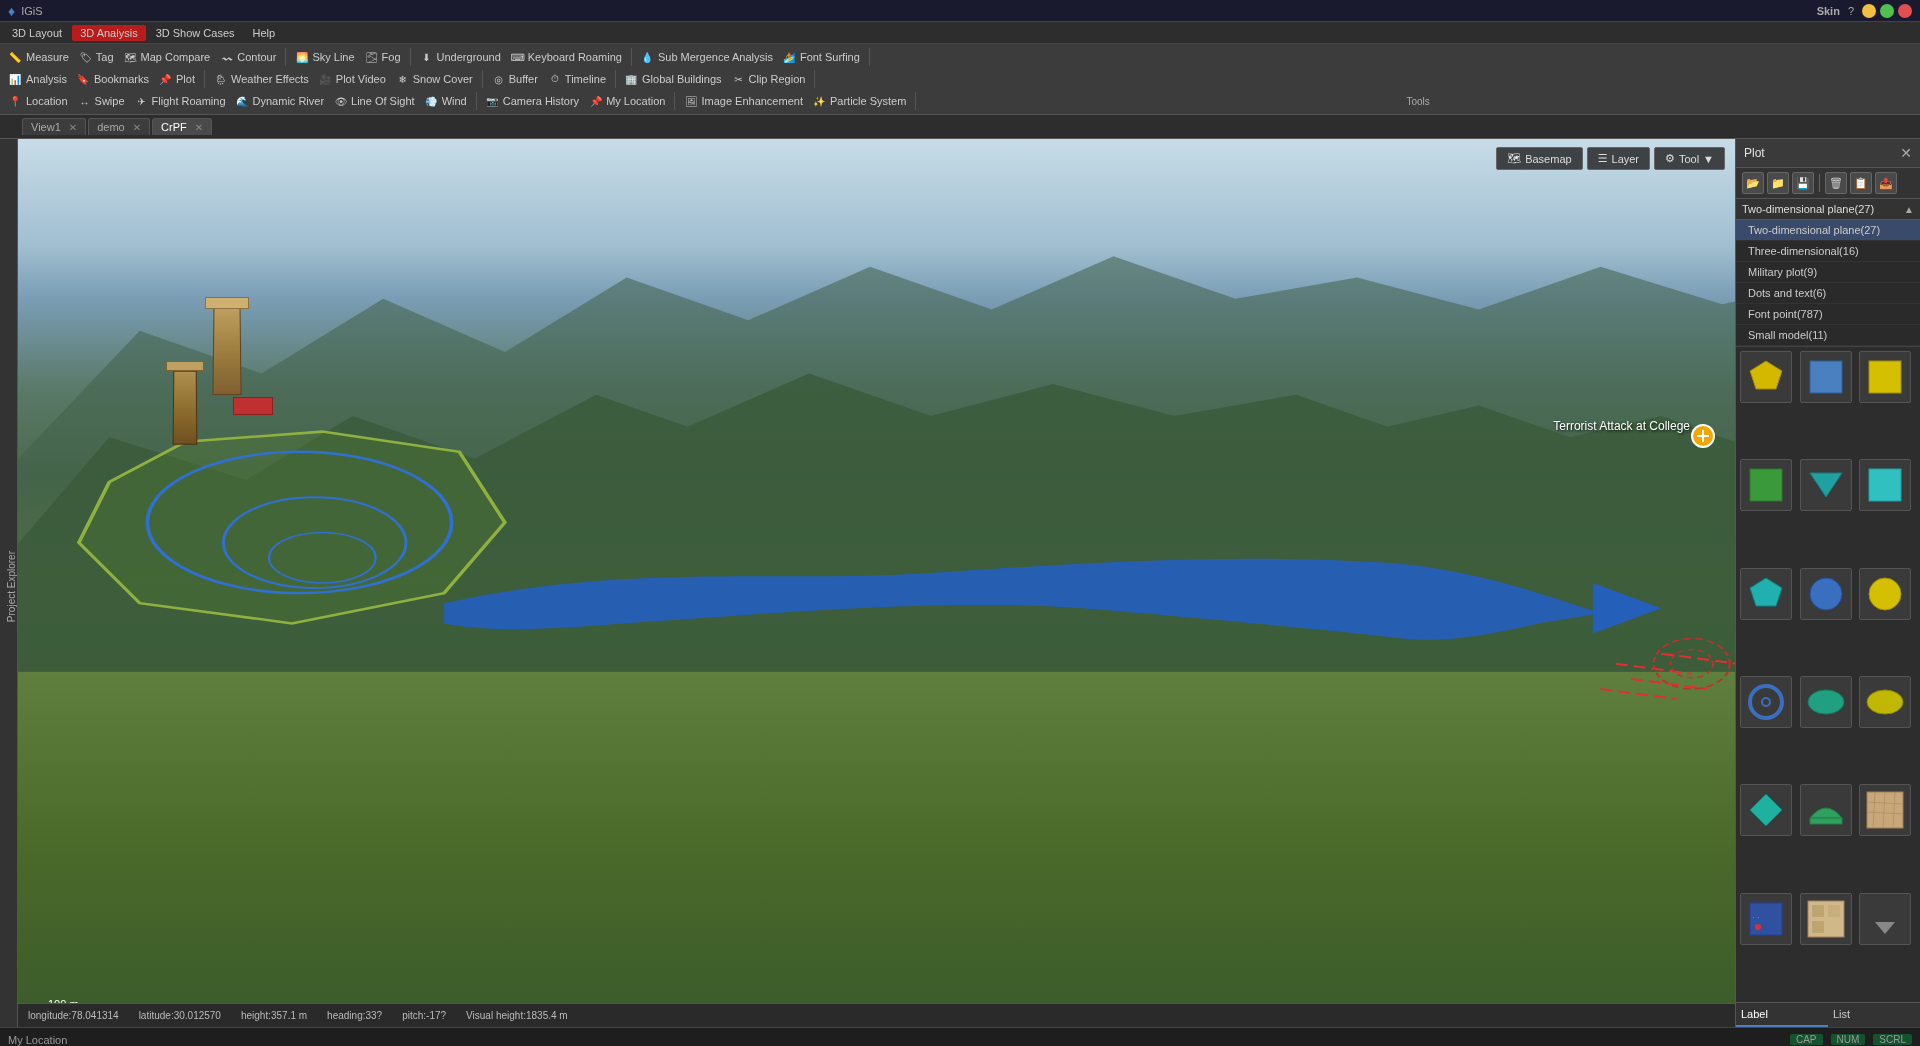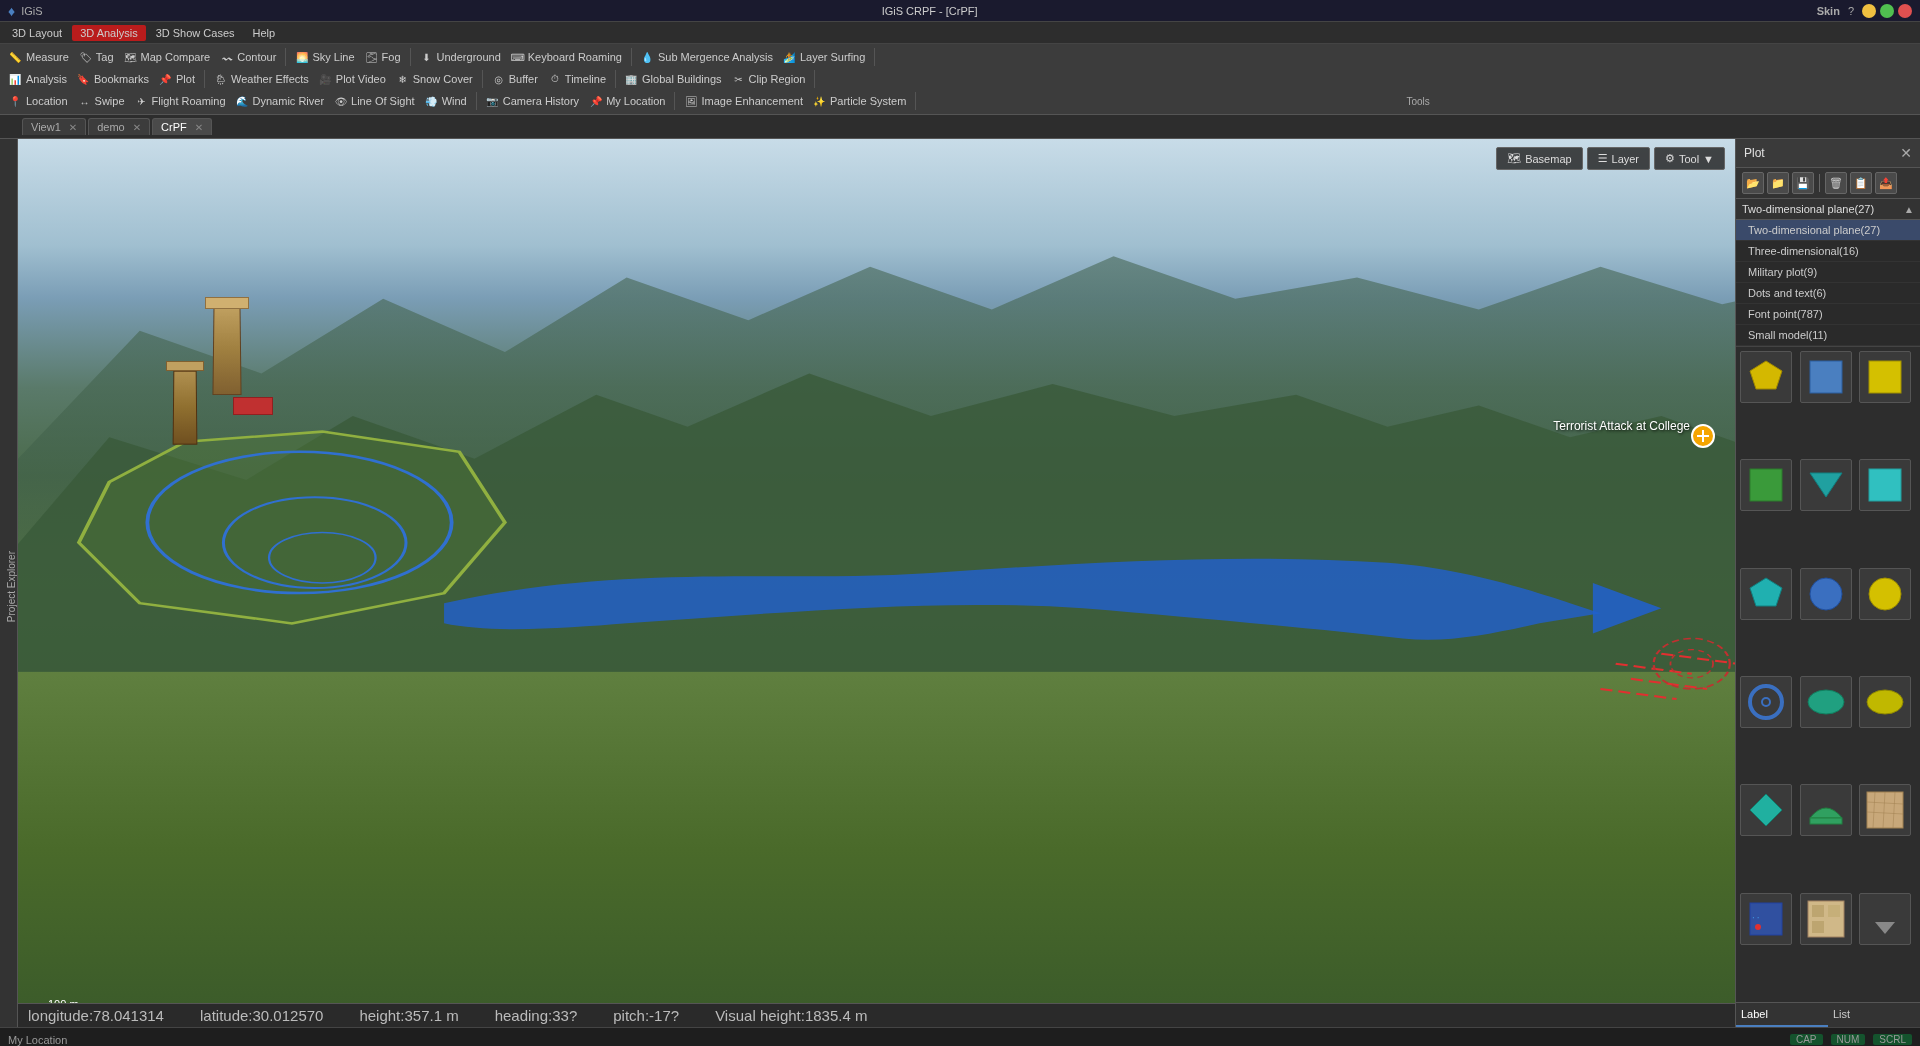--- a/index.html
+++ b/index.html
@@ -90,22 +90,22 @@
       color: #fff; font-size: 11px; display: flex; flex-direction: column; align-items: flex-start;
     }
     .scale-bar {
       width: 60px; height: 3px; background: #fff; margin-top: 2px;
       border: 1px solid #000;
     }
 
     
     #status-bar {
       width: 100%; height: 24px; background: #2a2a2a;
-      display: flex; align-items: center; padding: 0 10px; gap: 36px;
-      border-top: 1px solid #555; color: #bbb; font-size: 15px;
+      display: flex; align-items: center; padding: 0 10px; gap: 20px;
+      border-top: 1px solid #555; color: #bbb; font-size: 10px;
       position: absolute; bottom: 0; left: 0;
     }
     .status-item { white-space: nowrap; }
 
     
     #bottom-bar {
       width: 100%; height: 24px; background: #1e1e1e;
       display: flex; align-items: center; padding: 0 8px; gap: 8px;
       border-top: 1px solid #444; color: #999; font-size: 11px;
     }
@@ -226,21 +226,20 @@
     }
   </style>
 </head>
 <body>
 
 <div id="title-bar">
   <div style="display:flex;align-items:center;gap:6px;">
     <span style="color:#4a7fc0;font-size:14px;">♦</span>
     <span style="font-size:11px;color:#aaa;">IGiS</span>
   </div>
-  <div class="title">IGiS CRPF - [CrPF]</div>
   <div style="display:flex;align-items:center;gap:8px;">
     <span style="color:#aaa;font-size:11px;font-weight:bold;">Skin</span>
     <span style="color:#aaa;font-size:11px;cursor:pointer;">?</span>
     <div class="win-controls">
       <button class="win-btn minimize"></button>
       <button class="win-btn maximize"></button>
       <button class="win-btn close"></button>
     </div>
   </div>
 </div>
@@ -292,21 +291,21 @@
           <span>Keyboard Roaming</span>
         </div>
     </div>
     <div class="toolbar-section">
       <div class="toolbar-btn">
           <span class="toolbar-icon">💧</span>
           <span>Sub Mergence Analysis</span>
         </div>
       <div class="toolbar-btn">
           <span class="toolbar-icon">🏄</span>
-          <span>Layer Surfing</span>
+          <span>Font Surfing</span>
         </div>
     </div>
   </div>
   <div id="toolbar-row2">
     <div class="toolbar-section">
       <div class="toolbar-btn">
           <span class="toolbar-icon">📊</span>
           <span>Analysis</span>
         </div>
       <div class="toolbar-btn">

